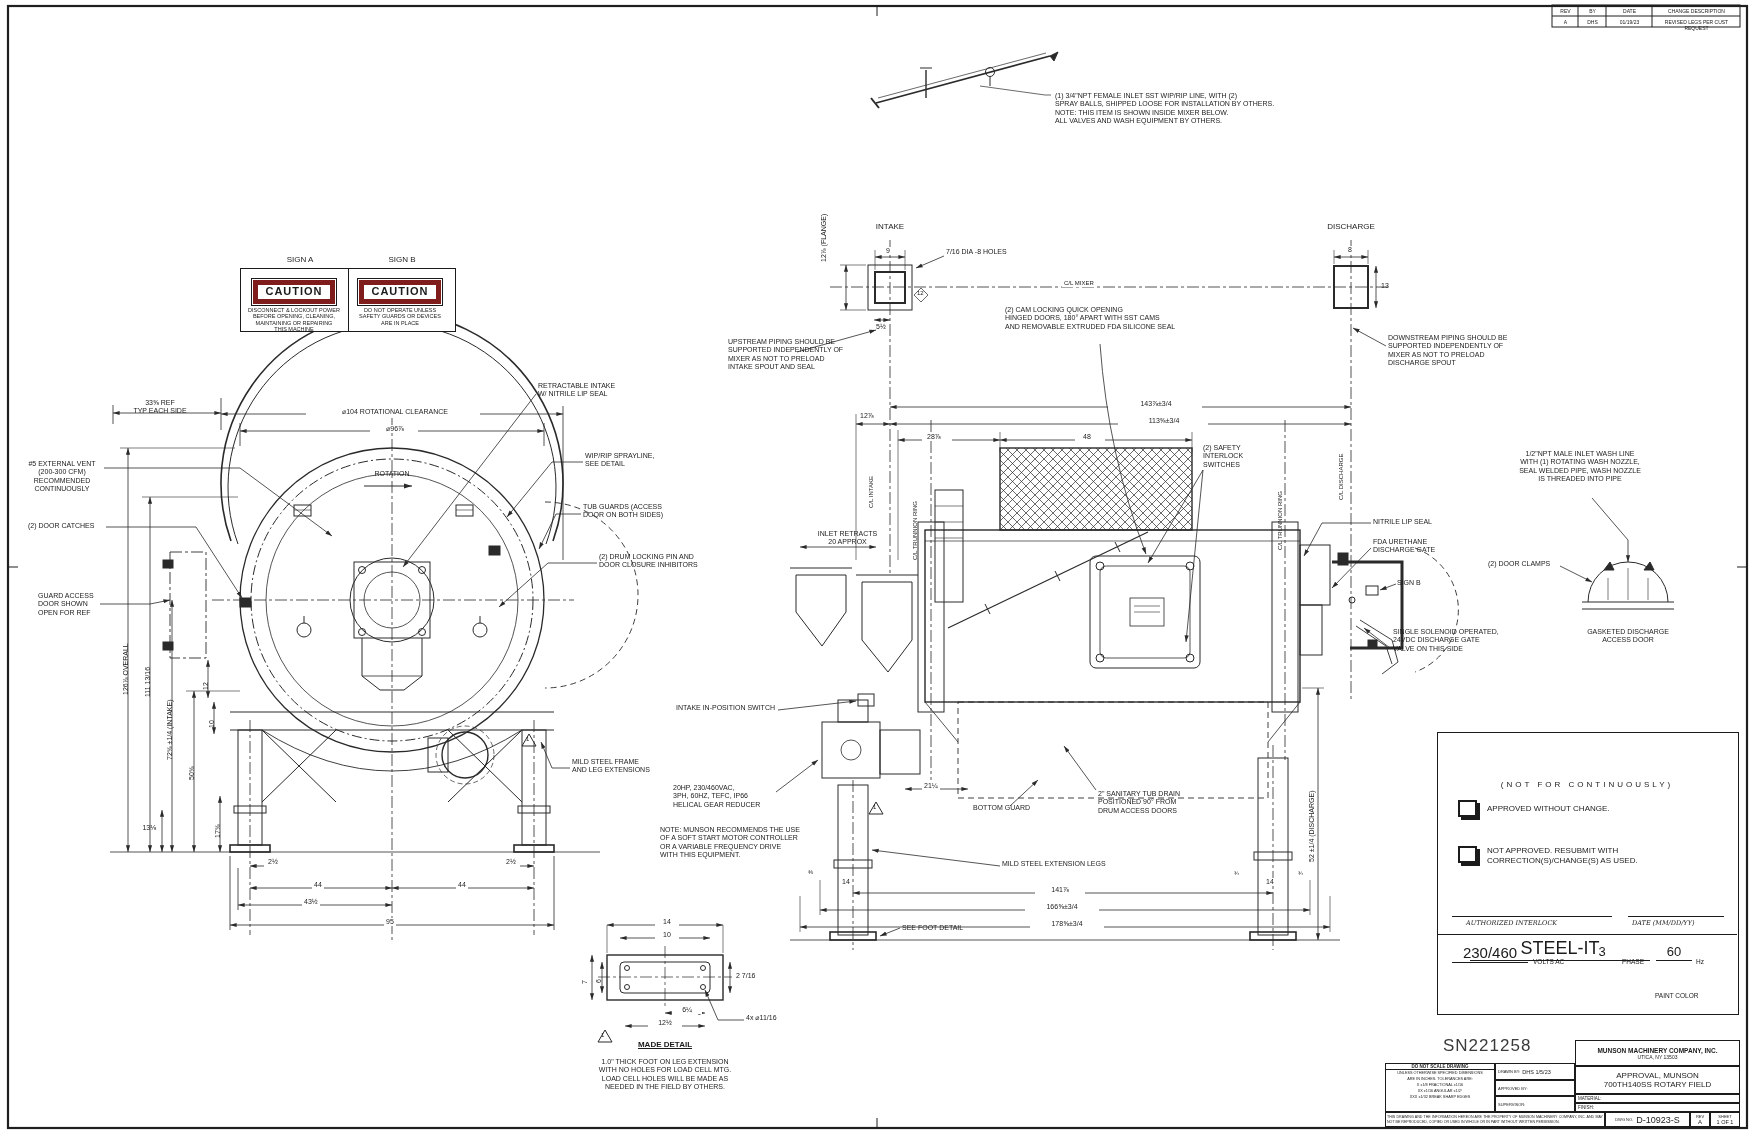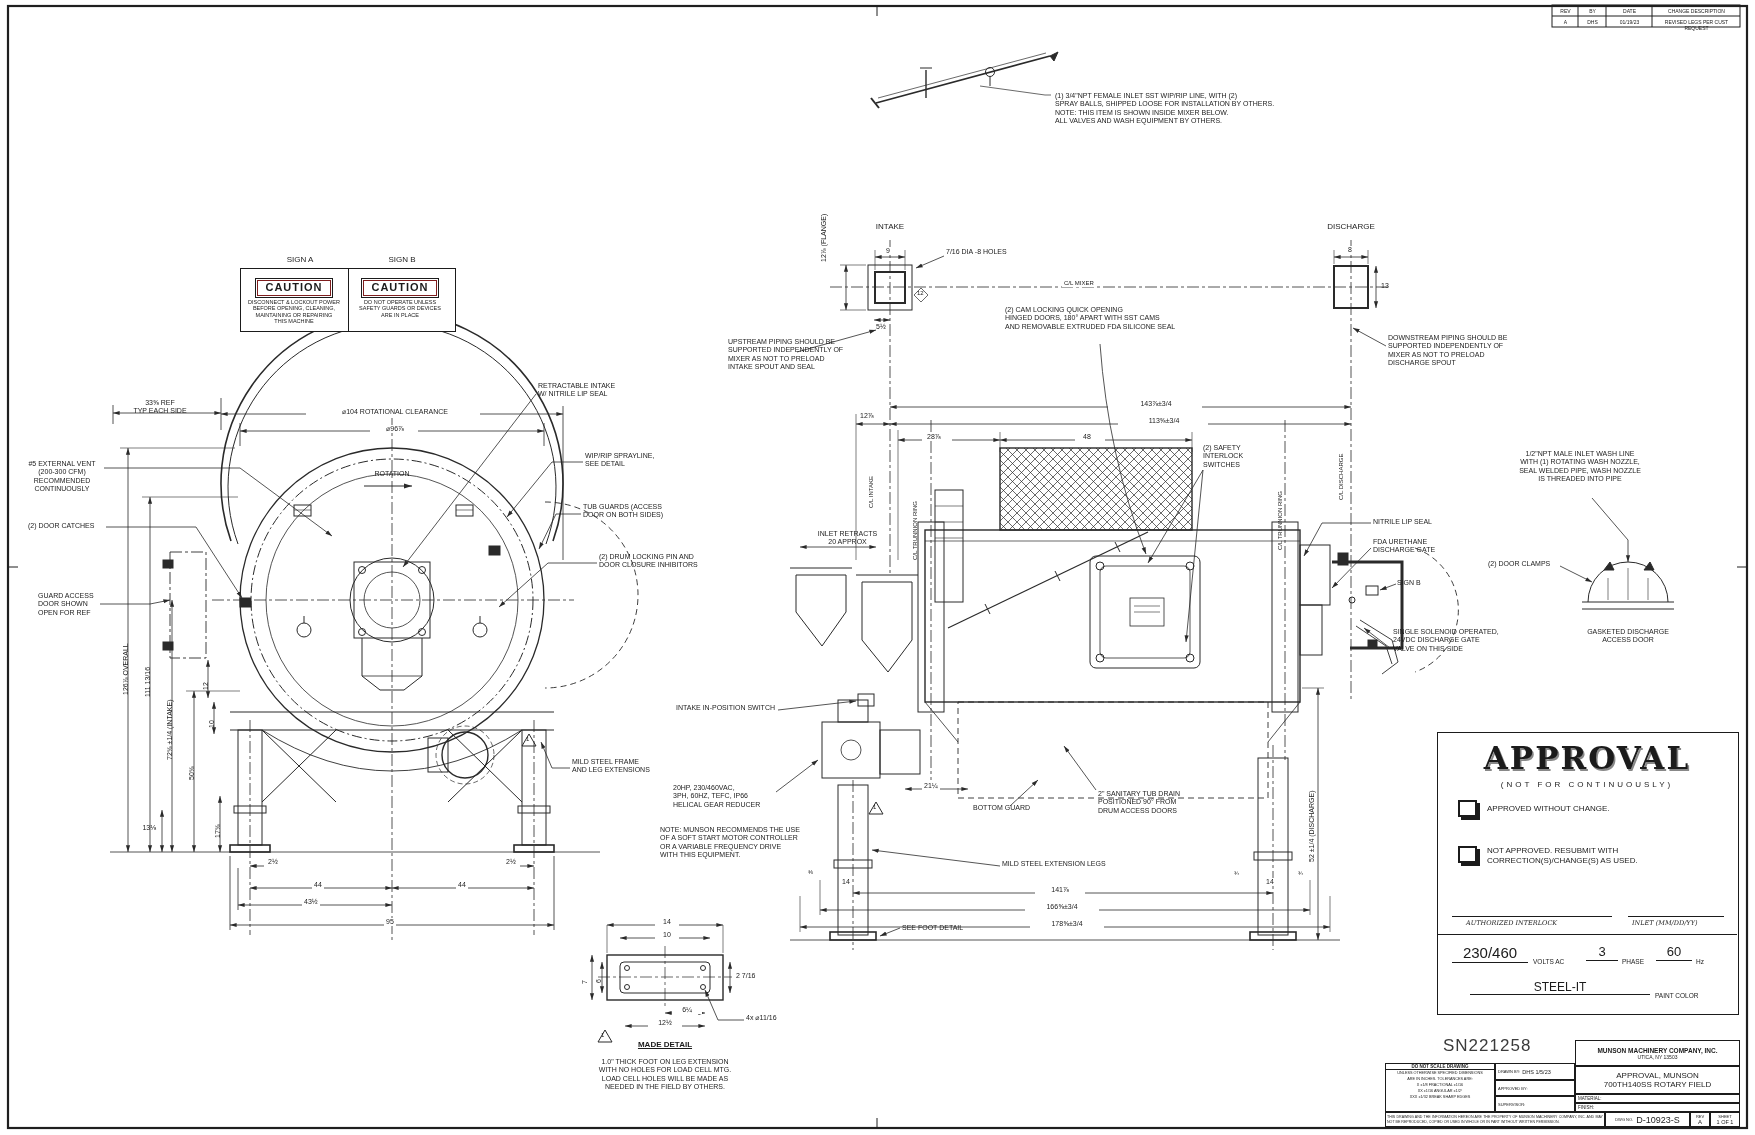--- a/index.html
+++ b/index.html
@@ -7,21 +7,21 @@
          font-family:"Liberation Sans",sans-serif;color:#1b1b1b;}
   svg{position:absolute;left:0;top:0;}
   .t{position:absolute;font:7px/1.2 "Liberation Sans",sans-serif;color:#1b1b1b;white-space:pre-line;z-index:3;}
   .c{text-align:center}
   .r{text-align:right}
   .bg{background:#fff;padding:0 2px}
   .v{transform:rotate(-90deg);transform-origin:left top;white-space:nowrap}
   .big{font-size:8px}
   .tiny{font-size:5px;line-height:1.25}
   .box{position:absolute;border:1px solid #1b1b1b;z-index:2;background:#fff;}
-  .caution{display:inline-block;border:1px solid #7f1d1d;outline:1px solid #1b1b1b;outline-offset:1px;
+  .caution{display:inline-block;border:5px solid #7f1d1d;outline:1px solid #1b1b1b;outline-offset:1px;
            font-weight:bold;font-size:11px;padding:0 7px;letter-spacing:1px;margin-bottom:3px;}
   .chk{position:absolute;width:15px;height:13px;border:2px solid #1b1b1b;box-shadow:3px 3px 0 #1b1b1b;background:#fff;z-index:3;}
   .sig-line{position:absolute;border-top:1px solid #1b1b1b;z-index:3;}
   .ser{font-style:italic;font-family:"DejaVu Serif",serif;}
   .u{border-bottom:1px solid #1b1b1b;}
   .tb{position:absolute;border:1px solid #1b1b1b;box-sizing:border-box;display:flex;align-items:center;justify-content:center;background:#fff;z-index:3;}
 </style>
 </head>
 <body>
 
@@ -523,39 +523,38 @@
 VALVE ON THIS SIDE</div>
 <div class="t c" style="left:1500px;top:450px;width:160px">1/2"NPT MALE INLET WASH LINE
 WITH (1) ROTATING WASH NOZZLE,
 SEAL WELDED PIPE, WASH NOZZLE
 IS THREADED INTO PIPE</div>
 <div class="t" style="left:1488px;top:560px;width:75px">(2) DOOR CLAMPS</div>
 <div class="t c" style="left:1578px;top:628px;width:100px">GASKETED DISCHARGE
 ACCESS DOOR</div>
 
 <div class="box" style="left:1437px;top:732px;width:300px;height:281px"></div>
-<div class="t c" style="left:1445px;top:740px;width:284px;font-family:'DejaVu Serif',serif;font-weight:bold;font-size:31px;letter-spacing:2px;text-shadow:1.5px 1.5px 0 #888">APPROVAL</div>
 <div class="t c" style="left:1445px;top:780px;width:284px;font-size:8px;letter-spacing:3px">(NOT FOR CONTINUOUSLY)</div>
 <div class="chk" style="left:1458px;top:800px"></div>
 <div class="t" style="left:1487px;top:804px;width:200px;font-size:8px">APPROVED WITHOUT CHANGE.</div>
 <div class="chk" style="left:1458px;top:846px"></div>
 <div class="t" style="left:1487px;top:846px;width:210px;font-size:8px">NOT APPROVED. RESUBMIT WITH
 CORRECTION(S)/CHANGE(S) AS USED.</div>
 <div class="sig-line" style="left:1452px;top:916px;width:160px"></div>
 <div class="sig-line" style="left:1628px;top:916px;width:96px"></div>
 <div class="t ser" style="left:1466px;top:920px;font-size:6.5px">AUTHORIZED INTERLOCK</div>
-<div class="t ser" style="left:1632px;top:920px;font-size:6.5px">INLET (MM/DD/YY)</div>
+<div class="t ser" style="left:1632px;top:920px;font-size:6.5px">DATE (MM/DD/YY)</div>
 <div style="position:absolute;left:1437px;top:934px;width:300px;border-top:1px solid #1b1b1b;z-index:3"></div>
 <div class="t u c" style="left:1452px;top:944px;width:76px;font-size:15px">230/460</div>
 <div class="t" style="left:1533px;top:958px;font-size:6.5px">VOLTS AC</div>
 <div class="t u c" style="left:1586px;top:944px;width:32px;font-size:13px">3</div>
 <div class="t" style="left:1622px;top:958px;font-size:6.5px">PHASE</div>
 <div class="t u c" style="left:1656px;top:944px;width:36px;font-size:13px">60</div>
 <div class="t" style="left:1696px;top:958px;font-size:6.5px">Hz</div>
-<div class="t u c" style="left:1470px;top:980px;width:180px;font-size:12px">STEEL-IT</div>
+<div class="t u c" style="left:1470px;top:938px;width:180px;font-size:18px">STEEL-IT</div>
 <div class="t" style="left:1655px;top:992px;font-size:6.5px">PAINT COLOR</div>
 
 <div class="t" style="left:1443px;top:1036px;font-size:17px;letter-spacing:1px;color:#3a3a3a">SN221258</div>
 
 <div class="tb" style="left:1575px;top:1040px;width:165px;height:26px;flex-direction:column">
   <div style="font-size:6.5px;font-weight:bold">MUNSON MACHINERY COMPANY, INC.</div>
   <div style="font-size:5px">UTICA, NY 13503</div>
 </div>
 <div class="tb" style="left:1575px;top:1066px;width:165px;height:28px">
   <div class="c" style="font-size:8px;white-space:pre-line">APPROVAL, MUNSON

